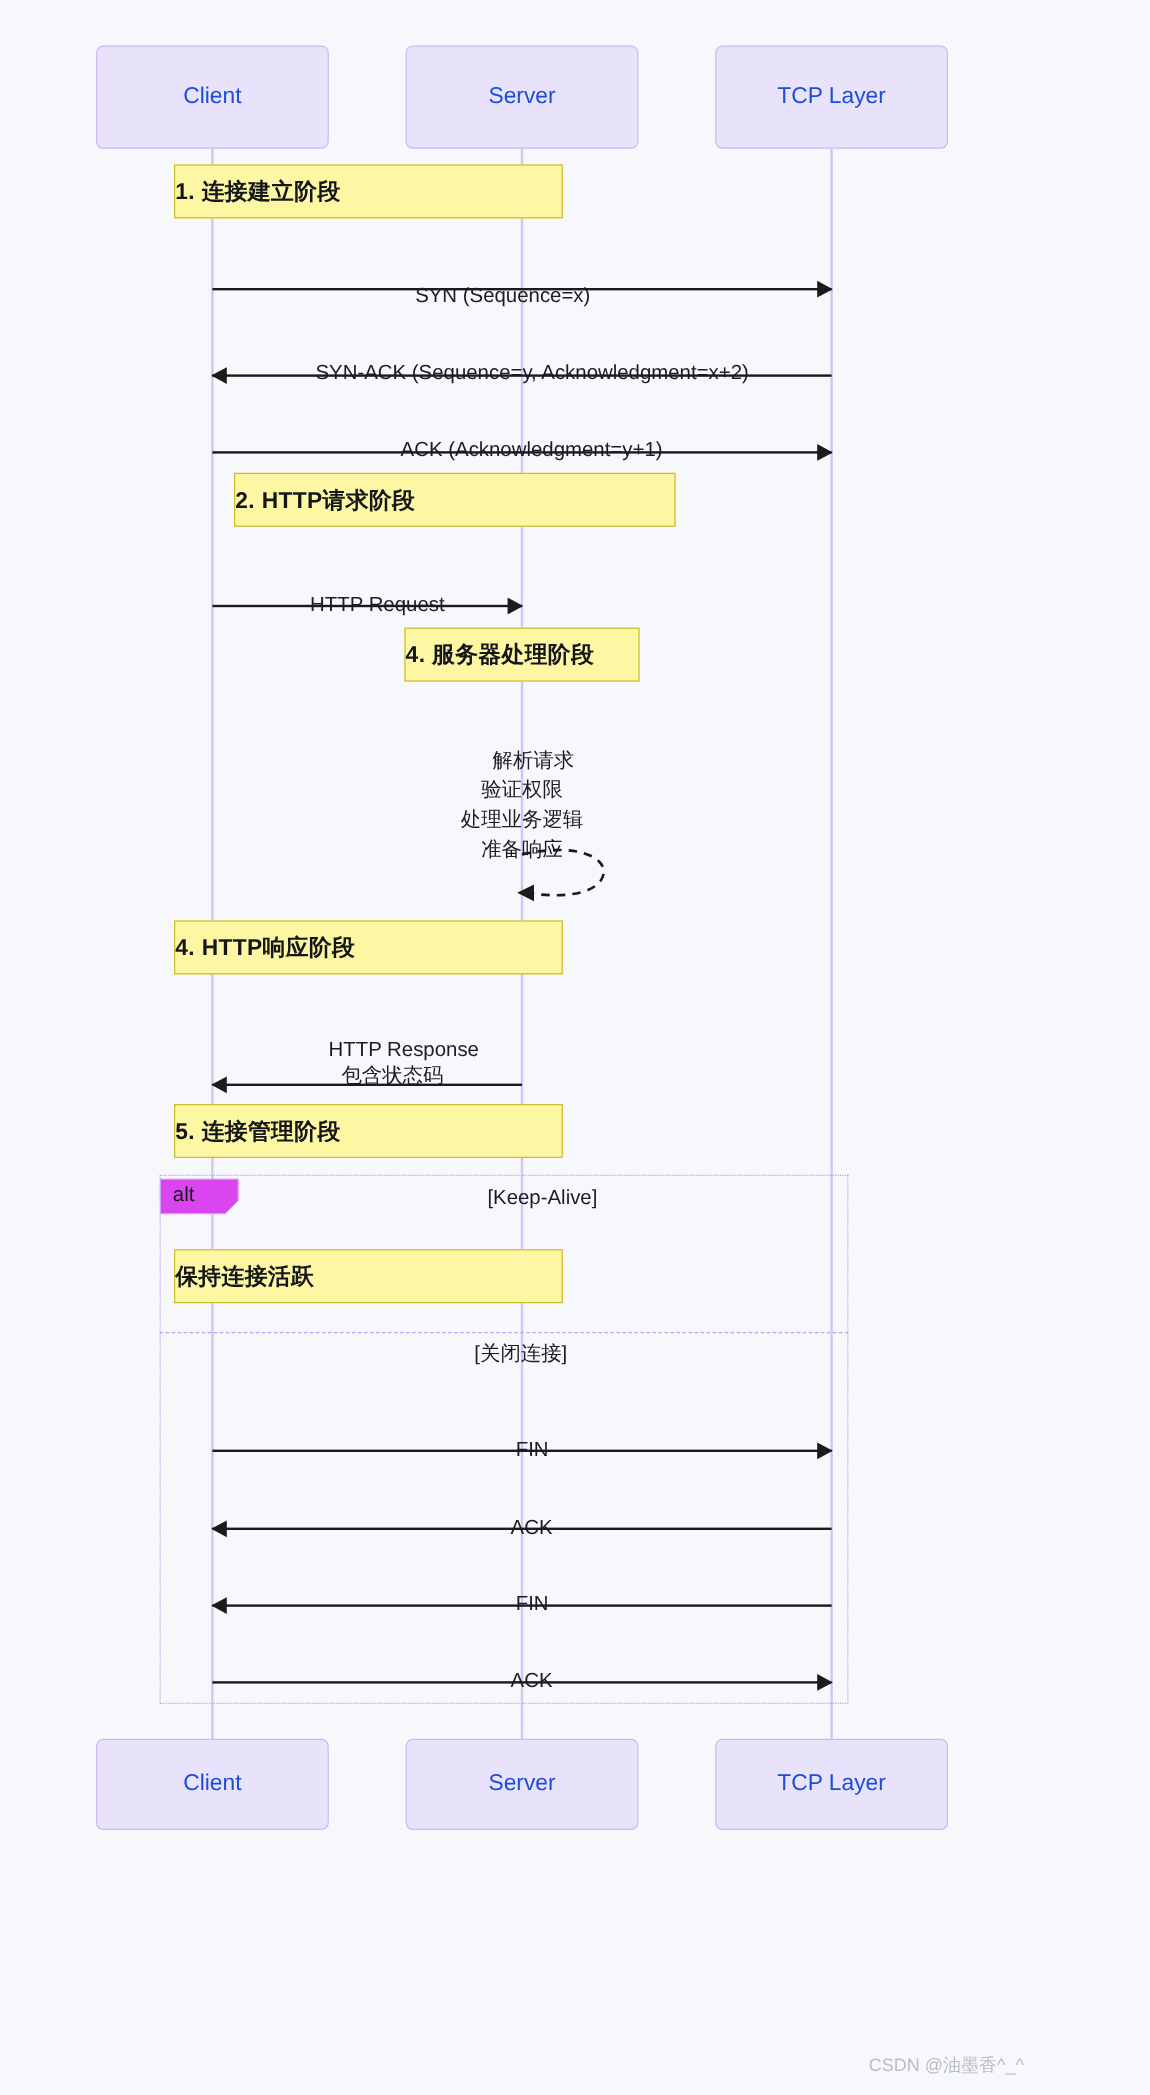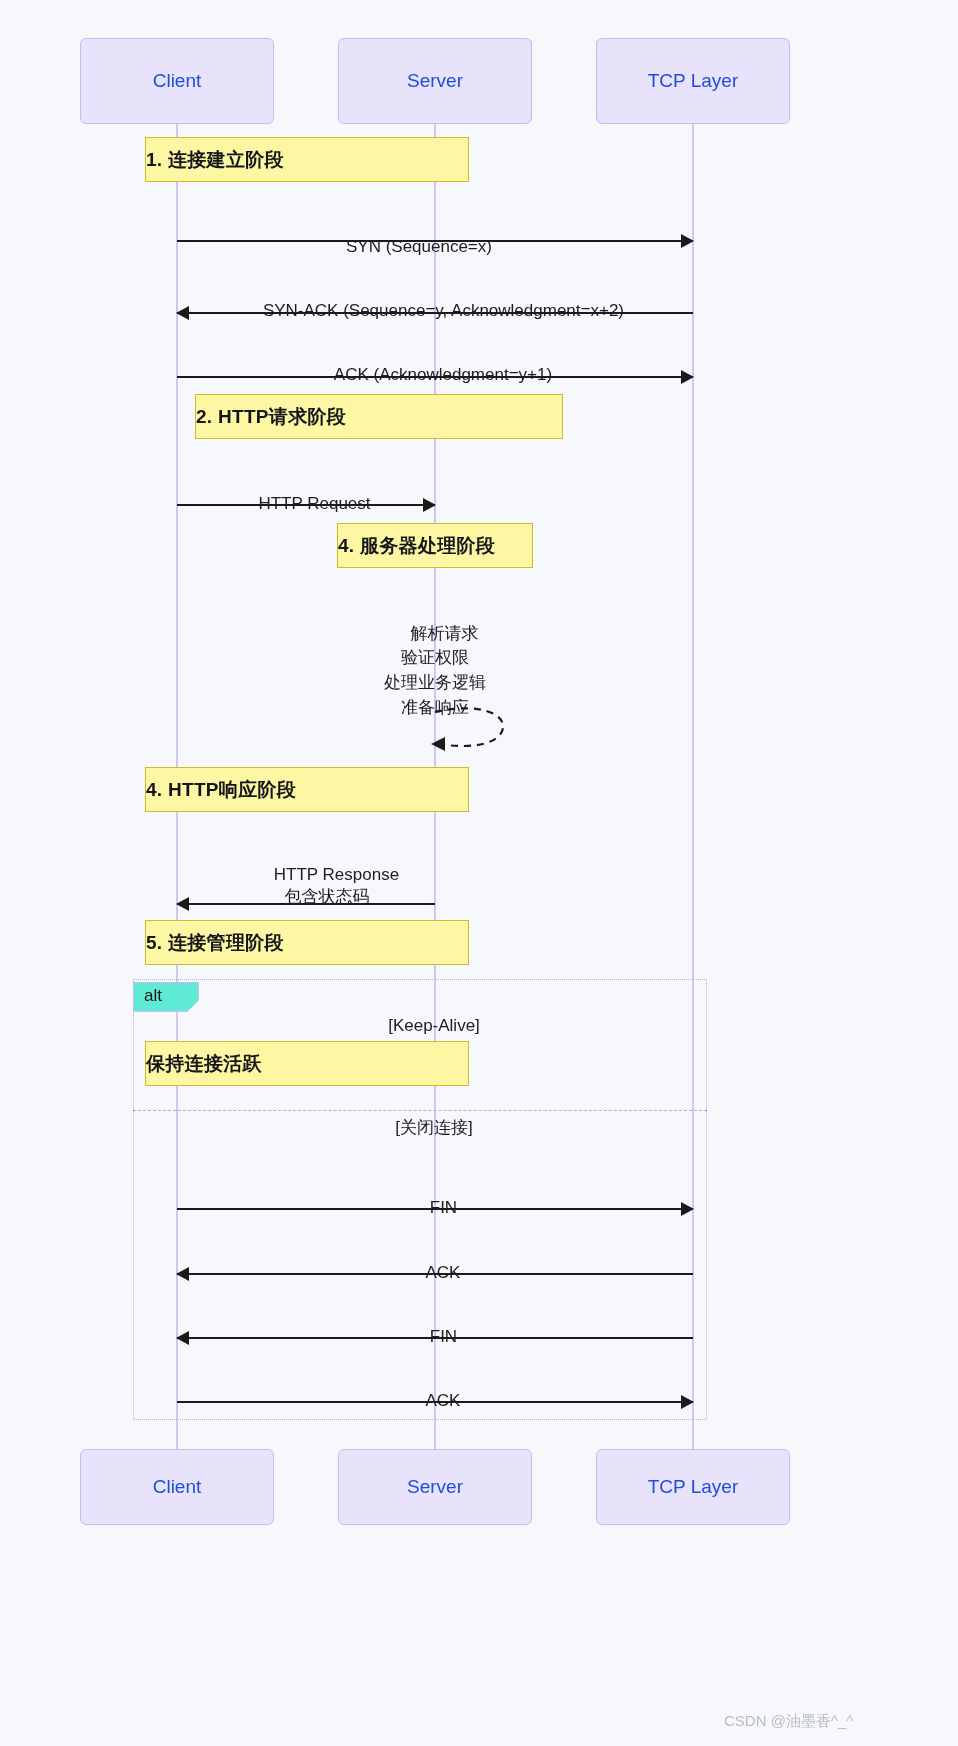--- a/index.html
+++ b/index.html
@@ -67,21 +67,21 @@
     box-sizing:border-box;
     background:transparent;
   }
   .altdivider{
     position:absolute;
     border-top:1px dashed #b9a6ec;
     height:0;
   }
   .alttag{
     position:absolute;
-    background:#5eead4;
+    background:#d946ef;
     border:1px solid #cbb9f2;
     font-size:17px;color:#14161a;
     padding:3px 16px 4px 10px;
     box-sizing:border-box;
     clip-path:polygon(0 0,100% 0,100% 60%,82% 100%,0 100%);
   }
   .cond{
     position:absolute;
     font-size:17px;color:#1b1d21;
     text-align:center;white-space:nowrap;
@@ -188,21 +188,21 @@
   </div>
 
   <div class="note" style="left:145px;top:920px;width:324px;height:45px;">
     <span>5. 连接管理阶段</span>
   </div>
 
   <div class="altbox" style="left:133px;top:979px;width:574px;height:441px;"></div>
   <div class="alttag" style="left:133px;top:982px;width:66px;height:30px;">
     <span>alt</span>
   </div>
-  <div class="cond" style="left:333px;top:988px;width:202px;margin-top:28px;">
+  <div class="cond" style="left:351px;top:988px;width:202px;">
     <span>[Keep-Alive]</span>
   </div>
 
   <div class="note" style="left:145px;top:1041px;width:324px;height:45px;">
     <span>保持连接活跃</span>
   </div>
 
   <div class="altdivider" style="left:133px;top:1110px;width:574px;"></div>
 
   <div class="cond" style="left:333px;top:1116px;width:202px;">

